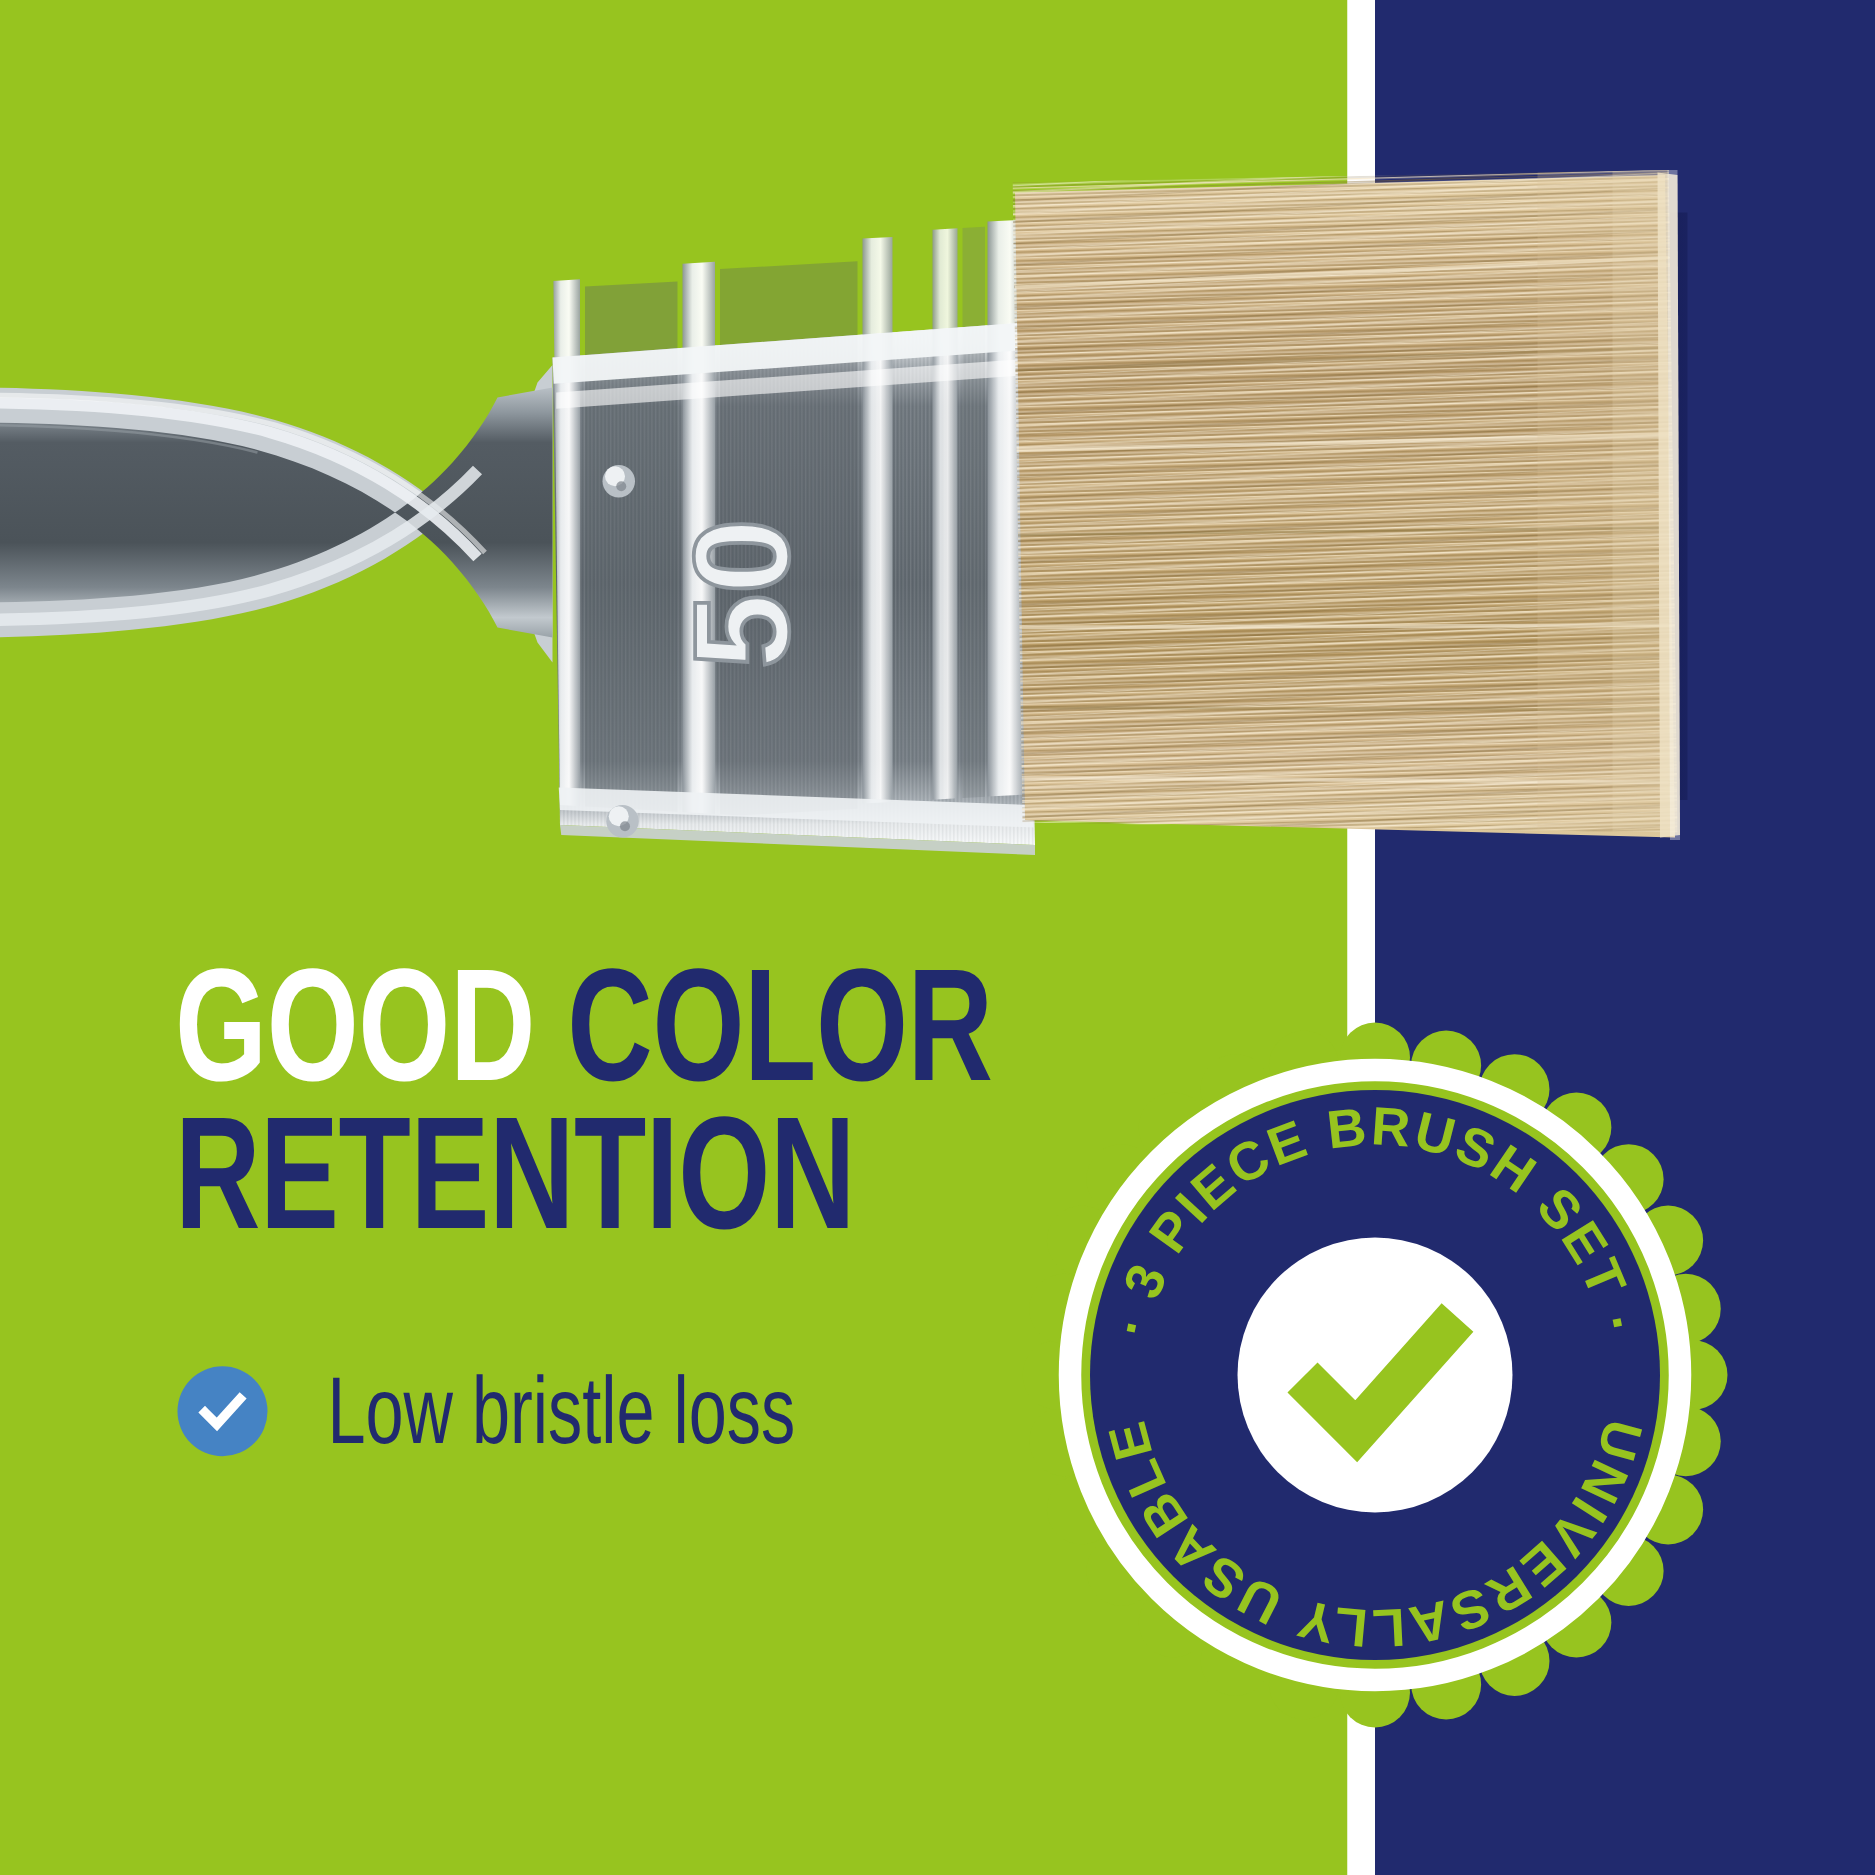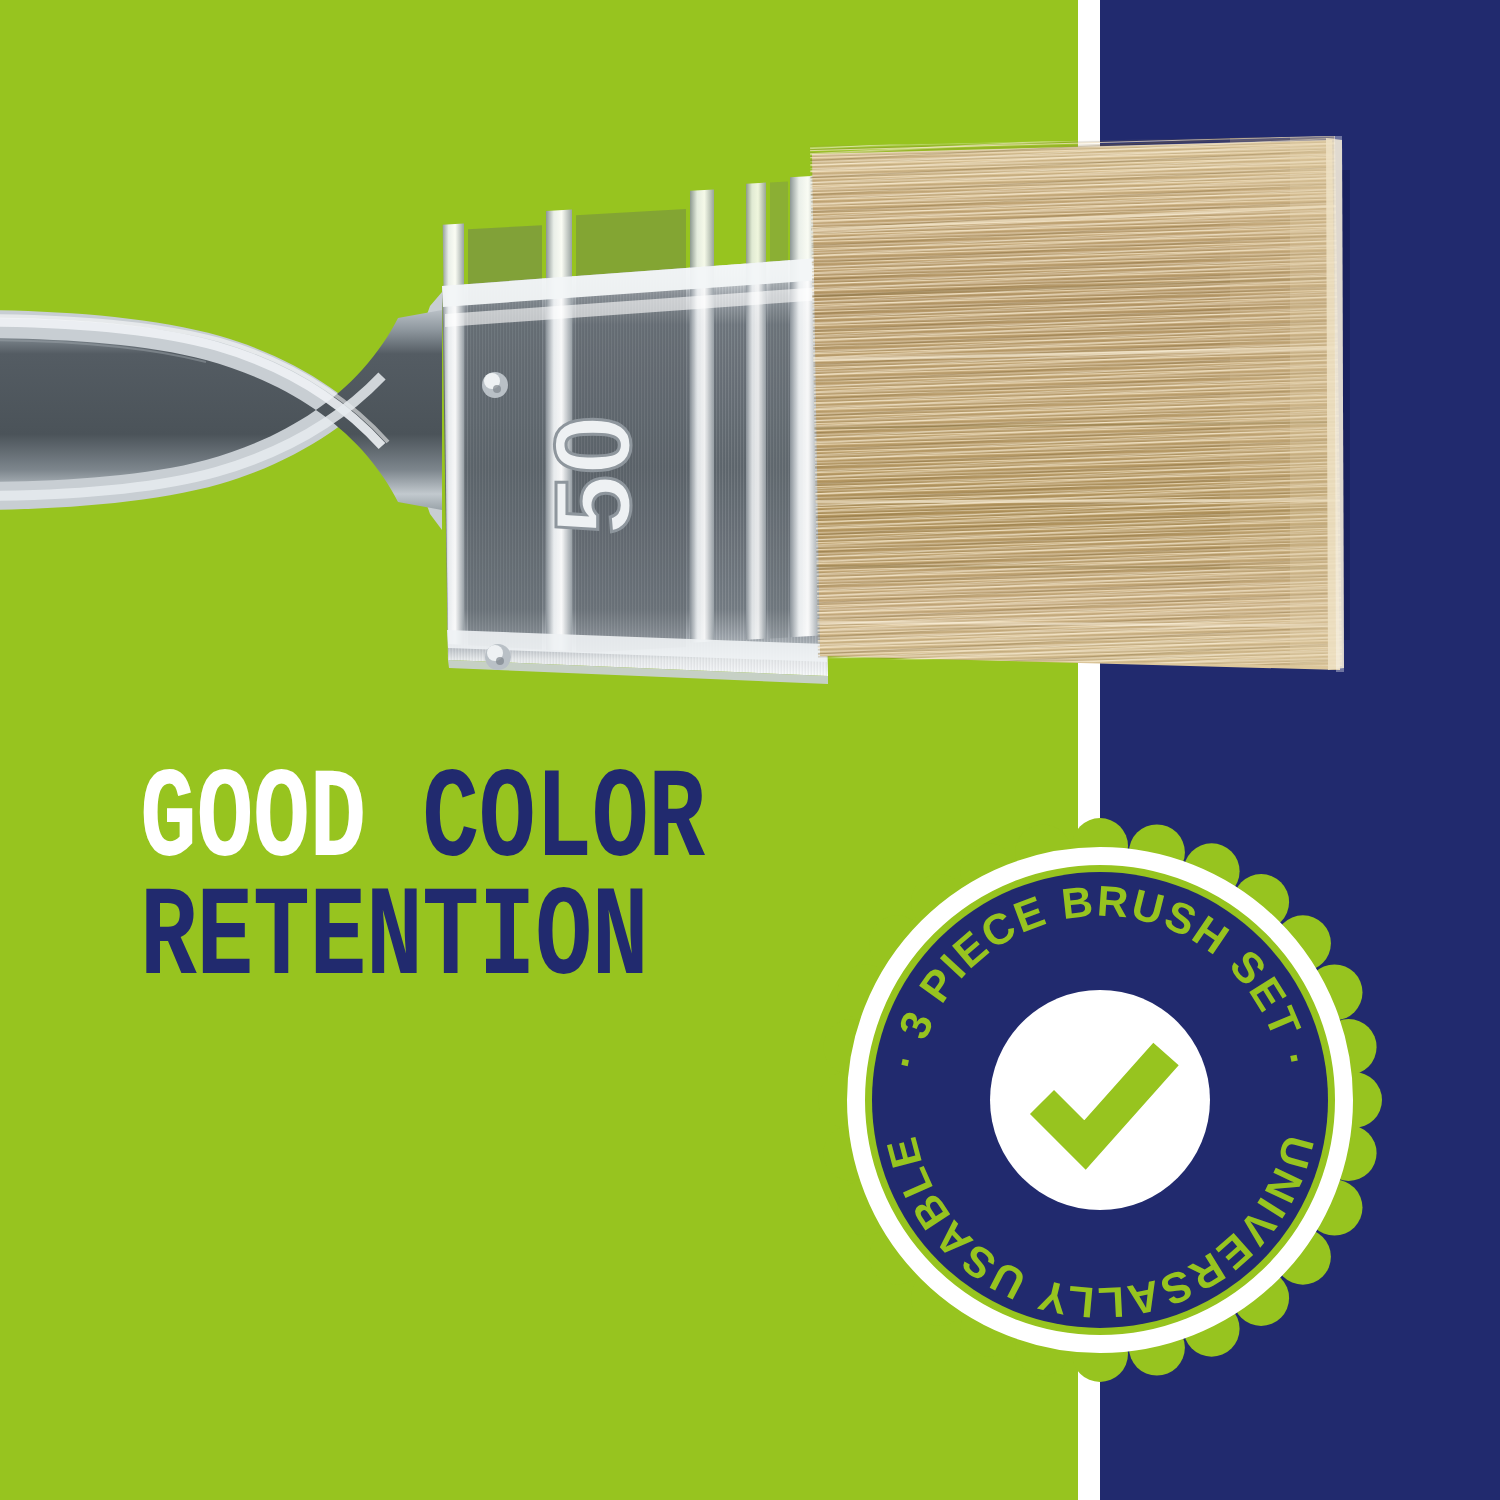--- a/index.html
+++ b/index.html
@@ -50,21 +50,20 @@
   .brush svg { display: block; }
 
   
   .headline {
     position: absolute;
     left: 140px;
     top: 762px;
     width: 820px;
     line-height: 0.92;
     letter-spacing: -0.5px;
-    font-family: Liberation Mono, monospace;
   }
   .headline .hl-line {
     display: block;
     font-size: 128px;
     font-weight: 700;
     font-stretch: condensed;
     transform: scaleX(0.74);
     transform-origin: left center;
     white-space: nowrap;
   }
@@ -309,20 +308,28 @@
 
   <div class="headline">
     <span class="hl-line"><span class="hl-word-white">GOOD</span> <span class="hl-word-navy">COLOR</span></span>
     <span class="hl-line hl-word-navy">RETENTION</span>
   </div>
 
   <div class="bullets">
 
 
 
+    <div class="bullet-row">
+      <span class="bullet-badge">
+        <svg width="44" height="44" viewBox="0 0 44 44" aria-hidden="true">
+          <path d="M8 23 L17.5 32.5 L36 12" fill="none" stroke="#ffffff" stroke-width="7.5" stroke-linecap="square" stroke-linejoin="miter"></path>
+        </svg>
+      </span>
+      <span class="bullet-text">Low bristle loss</span>
+    </div>
 
   </div>
 
   <div class="seal">
     <svg width="528" height="528" viewBox="0 0 528 528">
       <defs>
 
         <path id="arcTop" d="M 80,264 A 184,184 0 0 1 448,264" fill="none"></path>
         <path id="arcBottom" d="M 452,264 A 188,188 0 0 1 76,264" fill="none"></path>
       </defs>

